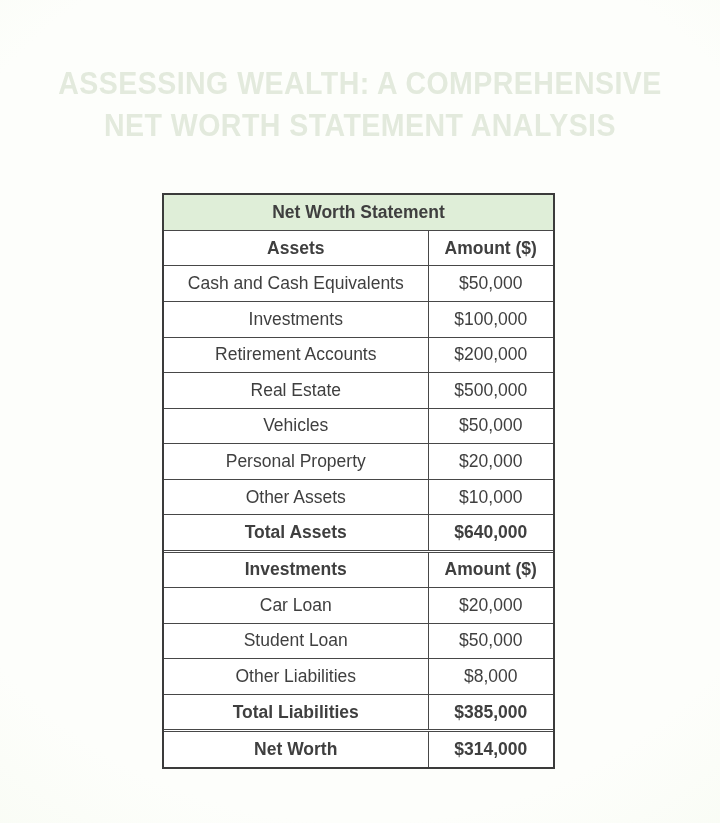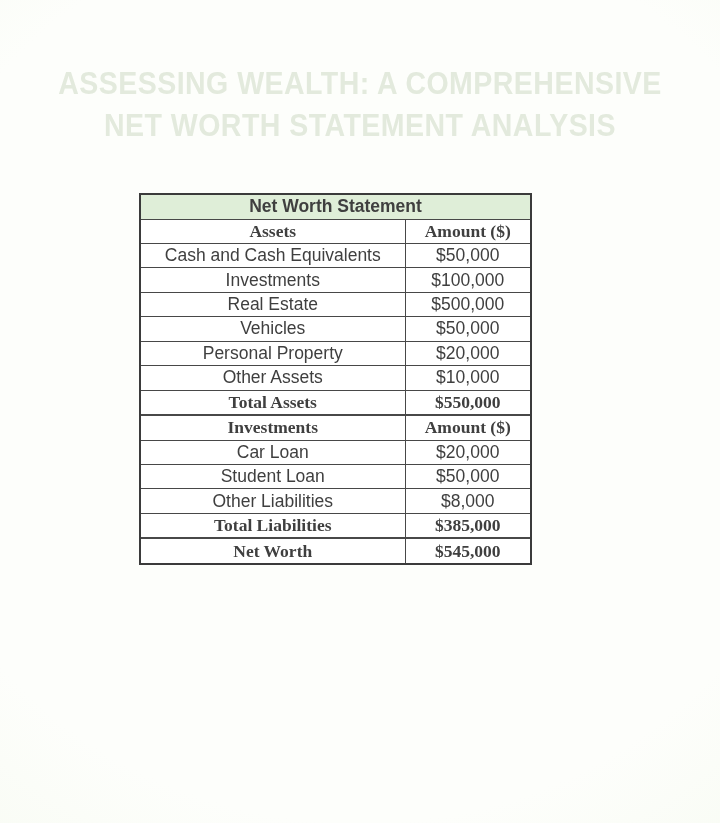--- a/index.html
+++ b/index.html
@@ -27,24 +27,24 @@
     color: #e3eadd;
     user-select: none;
   }
   .page-title .title-line {
     transform: scaleX(0.92);
     transform-origin: 50% 50%;
     white-space: nowrap;
   }
   table.nw-table {
     position: absolute;
-    left: 139px;
+    left: 162px;
     top: 193px;
     width: 391px;
-    height: 372px;
+    height: 576px;
     border-collapse: collapse;
     table-layout: fixed;
     background: #ffffff;
     border: 2.5px solid #3b3b3b;
   }
   table.nw-table col.c-label  { width: 265px; }
   table.nw-table col.c-amount { width: 126px; }
   table.nw-table td {
     border: 1.5px solid #484848;
     text-align: center;
@@ -58,21 +58,20 @@
   td.table-title {
     background: #dfeed8;
     font-weight: 700;
     font-size: 18px;
     color: #212121;
   }
   td.head, td.total {
     font-weight: 700;
     font-size: 18px;
     color: #1c1c1c;
-    font-family: Liberation Serif, serif;
   }
   tr.spacer td {
     background: #ffffff;
   }
 </style>
 </head>
 <body>
 
 <div class="page-title">
   <div class="title-line">ASSESSING WEALTH: A COMPREHENSIVE</div>
@@ -95,38 +94,42 @@
     </tr>
     <tr>
       <td>Cash and Cash Equivalents</td>
       <td>$50,000</td>
     </tr>
     <tr>
       <td>Investments</td>
       <td>$100,000</td>
     </tr>
     <tr>
+      <td>Retirement Accounts</td>
+      <td>$200,000</td>
+    </tr>
+    <tr>
       <td>Real Estate</td>
       <td>$500,000</td>
     </tr>
     <tr>
       <td>Vehicles</td>
       <td>$50,000</td>
     </tr>
     <tr>
       <td>Personal Property</td>
       <td>$20,000</td>
     </tr>
     <tr>
       <td>Other Assets</td>
       <td>$10,000</td>
     </tr>
     <tr>
       <td class="total">Total Assets</td>
-      <td class="total">$550,000</td>
+      <td class="total">$640,000</td>
     </tr>
 
     <tr class="spacer">
       <td colspan="2"></td>
     </tr>
 
     <tr>
       <td class="head">Investments</td>
       <td class="head">Amount ($)</td>
     </tr>
@@ -146,16 +149,16 @@
       <td class="total">Total Liabilities</td>
       <td class="total">$385,000</td>
     </tr>
 
     <tr class="spacer">
       <td colspan="2"></td>
     </tr>
 
     <tr>
       <td class="total">Net Worth</td>
-      <td class="total">$545,000</td>
+      <td class="total">$314,000</td>
     </tr>
   </tbody>
 </table>
 
 </body></html>

